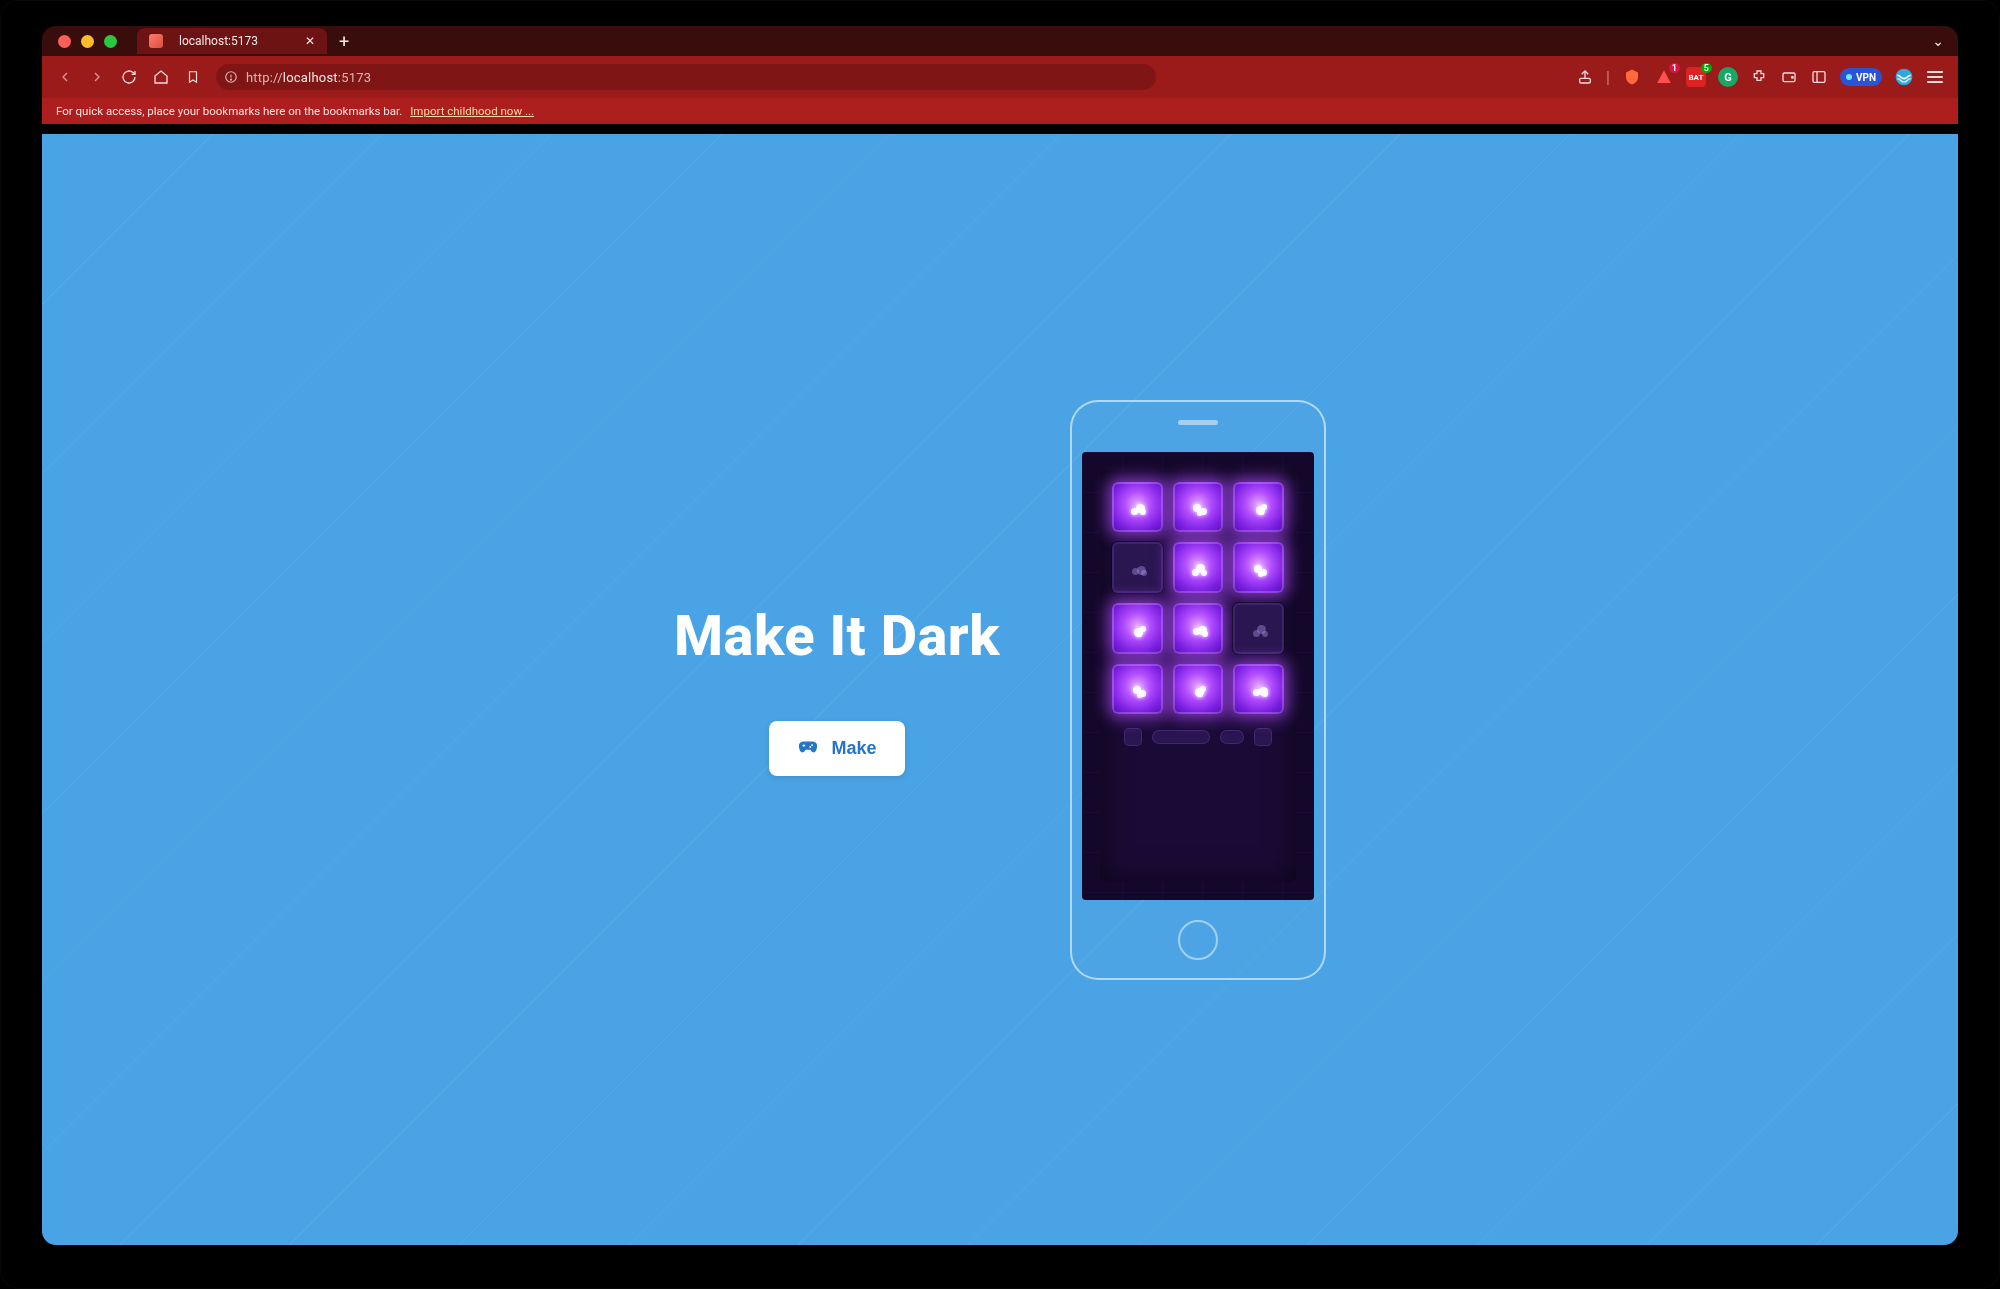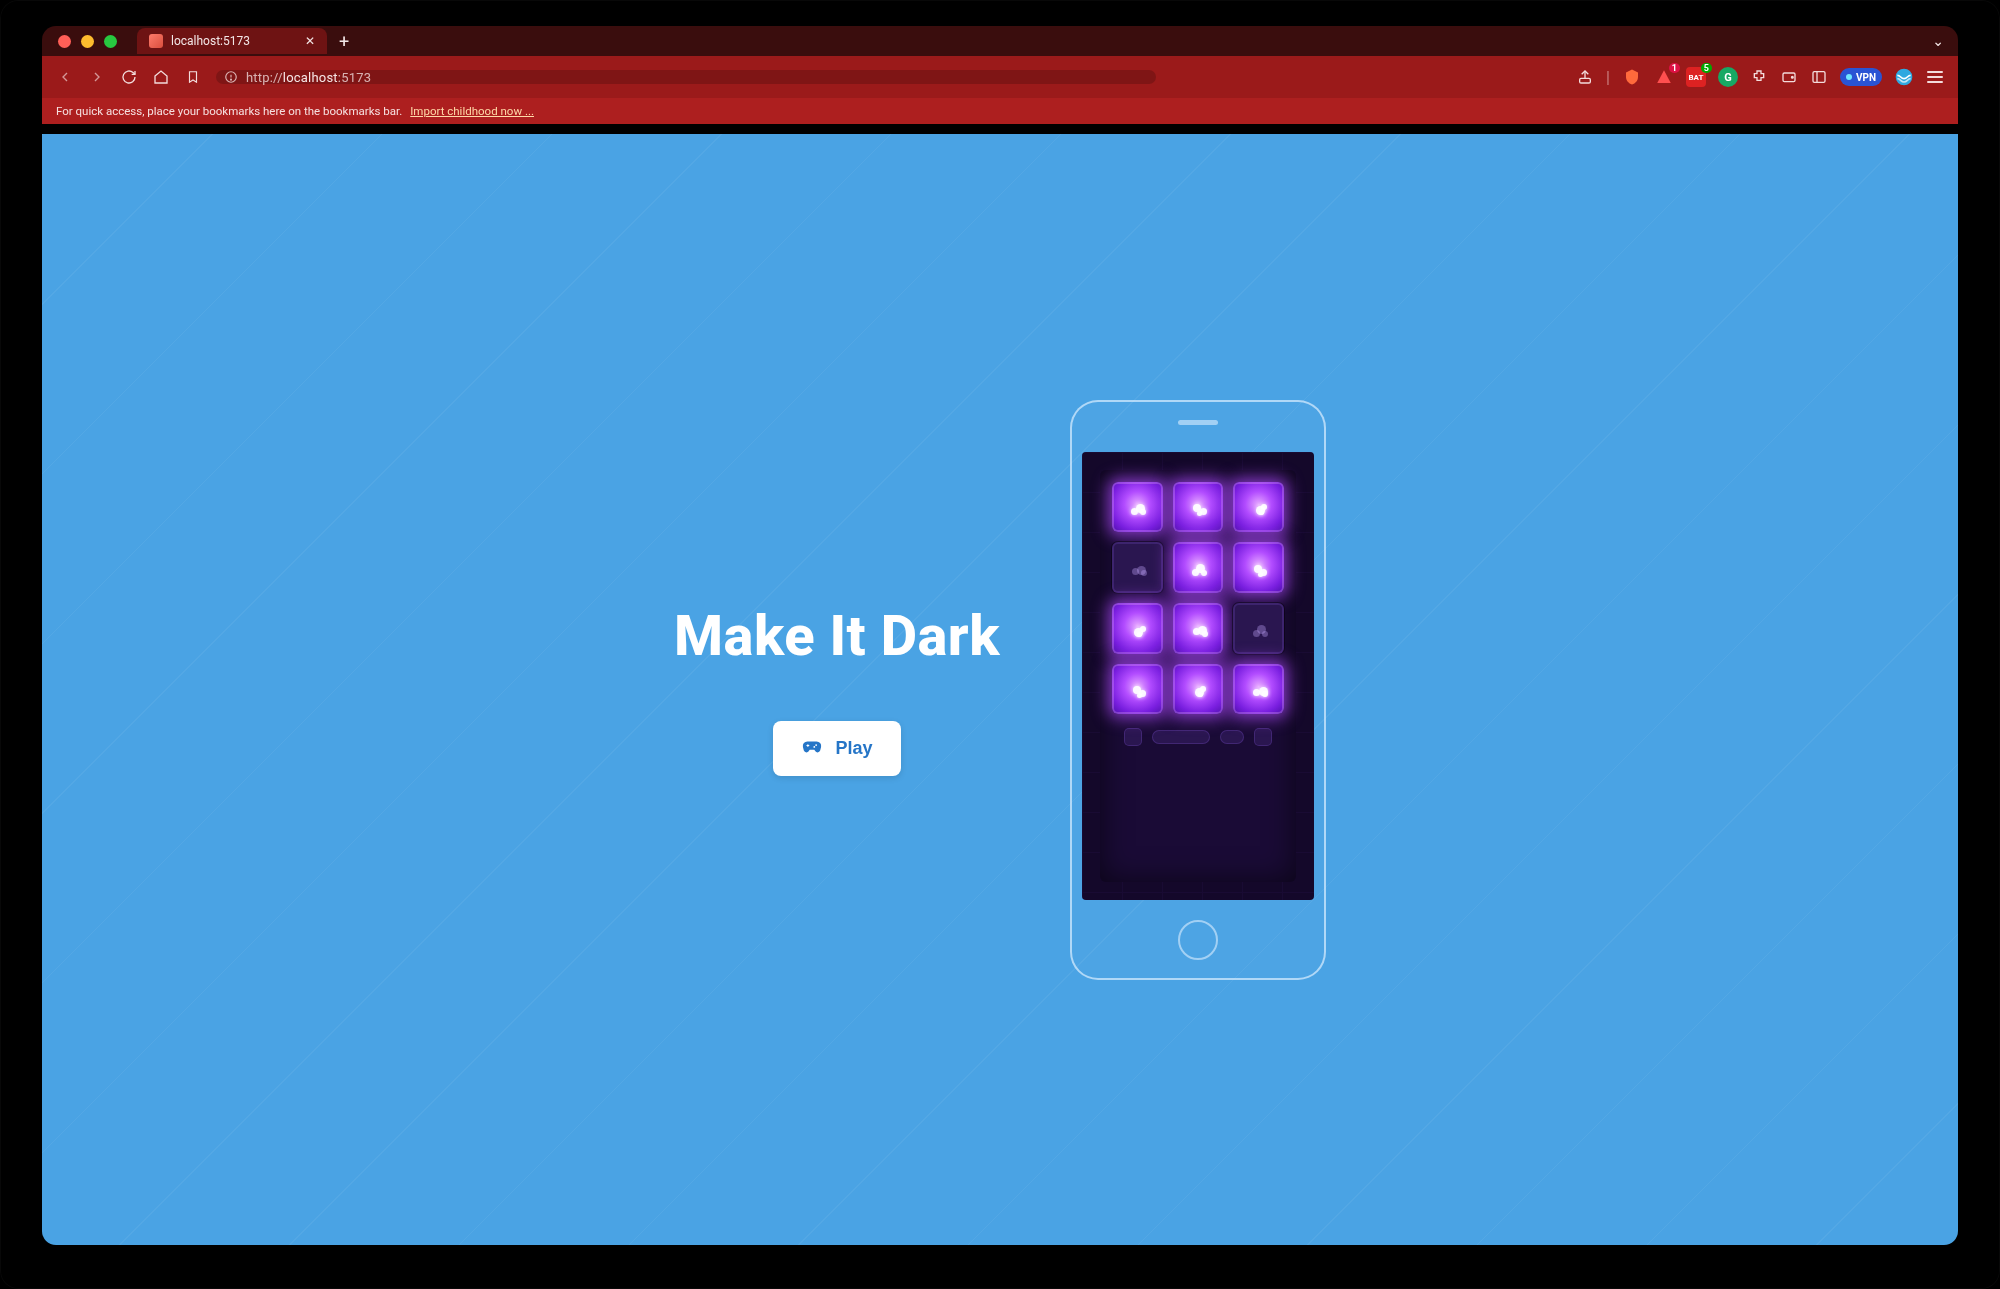--- a/index.html
+++ b/index.html
@@ -8,30 +8,30 @@
 
   
   .chrome { position:absolute; left:42px; top:26px; right:42px; height:108px; display:flex; flex-direction:column; }
   .tabstrip { height:30px; background:#3a0d0d; border-top-left-radius:14px; border-top-right-radius:14px; display:flex; align-items:center; padding:0 10px; position:relative; }
   .traffic-lights { display:flex; gap:10px; margin-right:20px; margin-left:6px; }
   .tl { width:13px; height:13px; border-radius:50%; }
   .tl.close { background:#ff5f57; }
   .tl.min { background:#febc2e; }
   .tl.max { background:#28c840; }
   .tab { display:flex; align-items:center; gap:8px; background:#6e1313; height:26px; padding:0 12px; border-radius:8px 8px 0 0; color:#f2e6e6; font-size:12px; min-width:190px; justify-content:space-between; }
-  .tab .tab-left { display:flex; align-items:center; gap:8px; }
+  .tab .tab-left { display:flex; align-items:center; gap:16px; }
   .favicon { width:14px; height:14px; border-radius:3px; background:linear-gradient(135deg,#ff7b6b,#d94f3e); }
   .tab-close { font-size:12px; color:#f2e6e6; cursor:pointer; }
   .new-tab { color:#f2e6e6; font-size:18px; padding:0 12px; cursor:pointer; }
   .chevron-down { position:absolute; right:14px; color:#f2e6e6; font-size:14px; }
 
   .toolbar { height:42px; background:#9b1a1a; display:flex; align-items:center; padding:0 14px; gap:14px; color:#f3dcdc; }
   .tb-icon { width:18px; height:18px; display:flex; align-items:center; justify-content:center; font-size:16px; color:#f3dcdc; cursor:pointer; }
   .tb-icon.dim { opacity:0.65; }
-  .addr { flex:0 0 auto; display:flex; align-items:center; gap:8px; background:rgba(0,0,0,0.18); border-radius:14px; height:14px; padding:0 14px 0 8px; min-width:940px; }
+  .addr { flex:0 0 auto; display:flex; align-items:center; gap:8px; background:rgba(0,0,0,0.18); border-radius:14px; height:26px; padding:0 14px 0 8px; min-width:940px; }
   .lock-icon { width:14px; height:14px; display:flex; align-items:center; justify-content:center; opacity:0.8; }
   .addr-text { color:#f6e6e6; font-size:13px; letter-spacing:0.2px; }
   .addr-text .dim { opacity:0.75; }
   .toolbar-right { margin-left:auto; display:flex; align-items:center; gap:12px; }
   .ext-badge { background:#d14; color:#fff; font-size:9px; border-radius:6px; padding:0 3px; position:absolute; top:-4px; right:-6px; }
   .ext { position:relative; width:20px; height:20px; border-radius:4px; display:flex; align-items:center; justify-content:center; font-size:11px; font-weight:700; cursor:pointer; }
   .ext.brave svg { width:18px; height:18px; }
   .ext.vpn { background:#2a54d4; color:#fff; padding:0 6px; width:auto; height:18px; border-radius:9px; font-size:10px; display:flex; align-items:center; gap:4px;}
   .ext.vpn .dot { width:6px;height:6px;border-radius:50%;background:#6ee7ff; }
   .hamburger { display:flex; flex-direction:column; gap:3px; }
@@ -215,21 +215,21 @@
 
     <div class="hero">
       <div class="hero-left">
         <h1 class="hero-title">Make It Dark</h1>
         <button class="play-btn">
           <span>
             <svg viewBox="0 0 24 24" fill="currentColor">
                 <path d="M7 7h10a5 5 0 0 1 4.9 6l-1 4A3 3 0 0 1 18 19c-1 0-1.7-.5-2.3-1.2L14.5 16h-5l-1.2 1.8C7.7 18.5 7 19 6 19a3 3 0 0 1-2.9-2l-1-4A5 5 0 0 1 7 7zm1 3H7v1H6v1h1v1h1v-1h1v-1H8v-1zm8.5 0a1 1 0 1 0 0 2 1 1 0 0 0 0-2zm-2 2a1 1 0 1 0 0 2 1 1 0 0 0 0-2z"></path>
               </svg>
           </span>
-          <span>Play</span>
+          <span>Make</span>
         </button>
       </div>
 
       <div class="phone">
         <div class="speaker"></div>
         <div class="screen-area">
           <div class="circuits"></div>
           <div class="panel">
             <div class="grid3" id="game-grid">
                 <div class="tile on">

